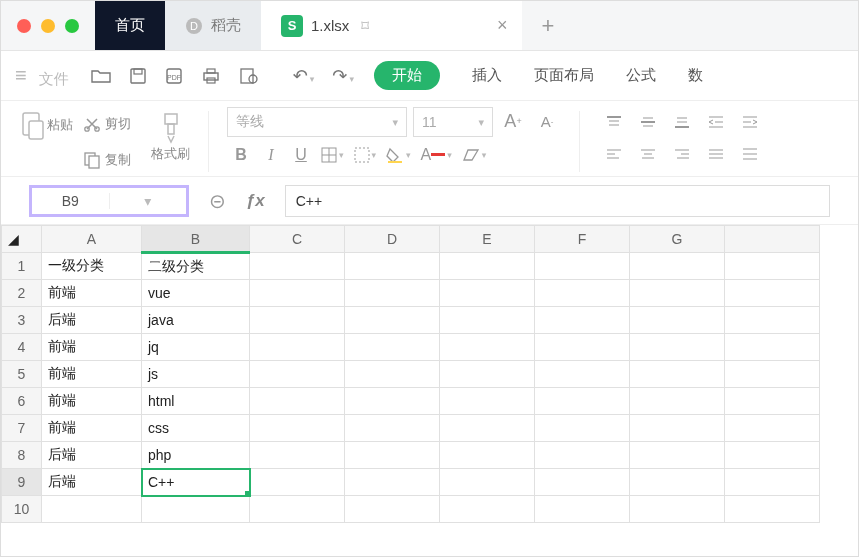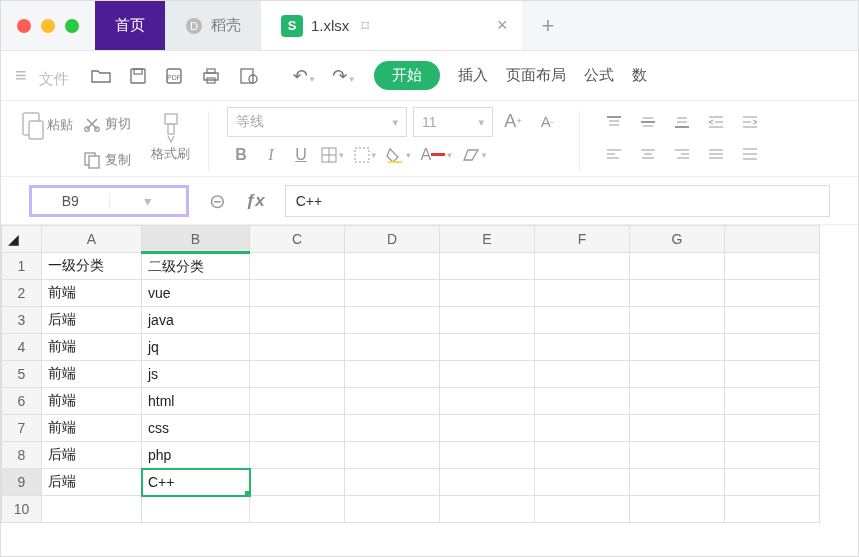--- a/index.html
+++ b/index.html
@@ -3,35 +3,35 @@
 <meta charset="utf-8">
 <style>
   *{box-sizing:border-box;margin:0;padding:0;font-family:-apple-system,"PingFang SC","Hiragino Sans GB","Microsoft YaHei",sans-serif;}
   body{background:#fff;width:859px;height:557px;overflow:hidden;color:#333;font-size:14px;}
   .window{position:relative;width:100%;height:100%;border:1px solid #ddd;background:#fff;}
   
   .titlebar{height:50px;background:#f5f6f7;display:flex;align-items:center;border-bottom:1px solid #e5e5e5;}
   .traffic{display:flex;gap:10px;padding:0 16px;}
   .dot{width:14px;height:14px;border-radius:50%;}
   .tab{height:100%;display:flex;align-items:center;padding:0 20px;font-size:15px;gap:8px;}
-  .tab.home{background:#4c1d95;color:#fff;}
+  .tab.home{background:#0f172a;color:#fff;}
   .tab.sec{background:#e9ecef;color:#777;}
   .tab.file{background:#fff;color:#444;padding-right:14px;}
   .tab.file .sicon{width:22px;height:22px;background:#26b56c;border-radius:4px;display:flex;align-items:center;justify-content:center;color:#fff;font-size:13px;font-weight:bold;}
   .tab.file .x{color:#999;font-size:18px;margin-left:120px;}
   .tab.file .mon{color:#bbb;margin-left:4px;}
   .plus{padding:0 20px;color:#999;font-size:22px;}
   
   .tb1{height:50px;display:flex;align-items:center;padding:0 14px;gap:6px;border-bottom:1px solid #eee;}
   .ham{color:#bbb;font-size:20px;}
   .file-lbl{color:#bbb;margin:8px 10px 0 6px;font-size:15px;}
   .ticon{color:#777;font-size:18px;padding:4px 6px;}
   .spc{width:10px;}
   .pill{background:#26b56c;color:#fff;padding:5px 18px;border-radius:16px;font-size:15px;margin-left:8px;}
-  .menu{color:#555;font-size:15px;margin-left:12px;}
+  .menu{color:#555;font-size:15px;margin-left:26px;}
   
   .ribbon{height:76px;border-bottom:1px solid #eee;display:flex;align-items:stretch;padding:6px 12px 0 12px;gap:14px;}
   .grp{display:flex;flex-direction:column;align-items:center;padding:2px 6px;color:#888;font-size:13px;}
   .grp .row{display:flex;align-items:center;gap:4px;height:30px;}
   .brush{display:flex;flex-direction:column;align-items:center;color:#888;font-size:13px;padding-top:4px;}
   .divider{width:1px;background:#eee;margin:4px 4px;}
   .font-area{flex:none;}
   .selbox{border:1px solid #dcdcdc;height:30px;display:flex;align-items:center;padding:0 8px;color:#aaa;font-size:14px;background:#fff;}
   .selbox .tri{margin-left:auto;color:#bbb;font-size:11px;}
   .btnrow{display:flex;align-items:center;gap:2px;height:36px;}

